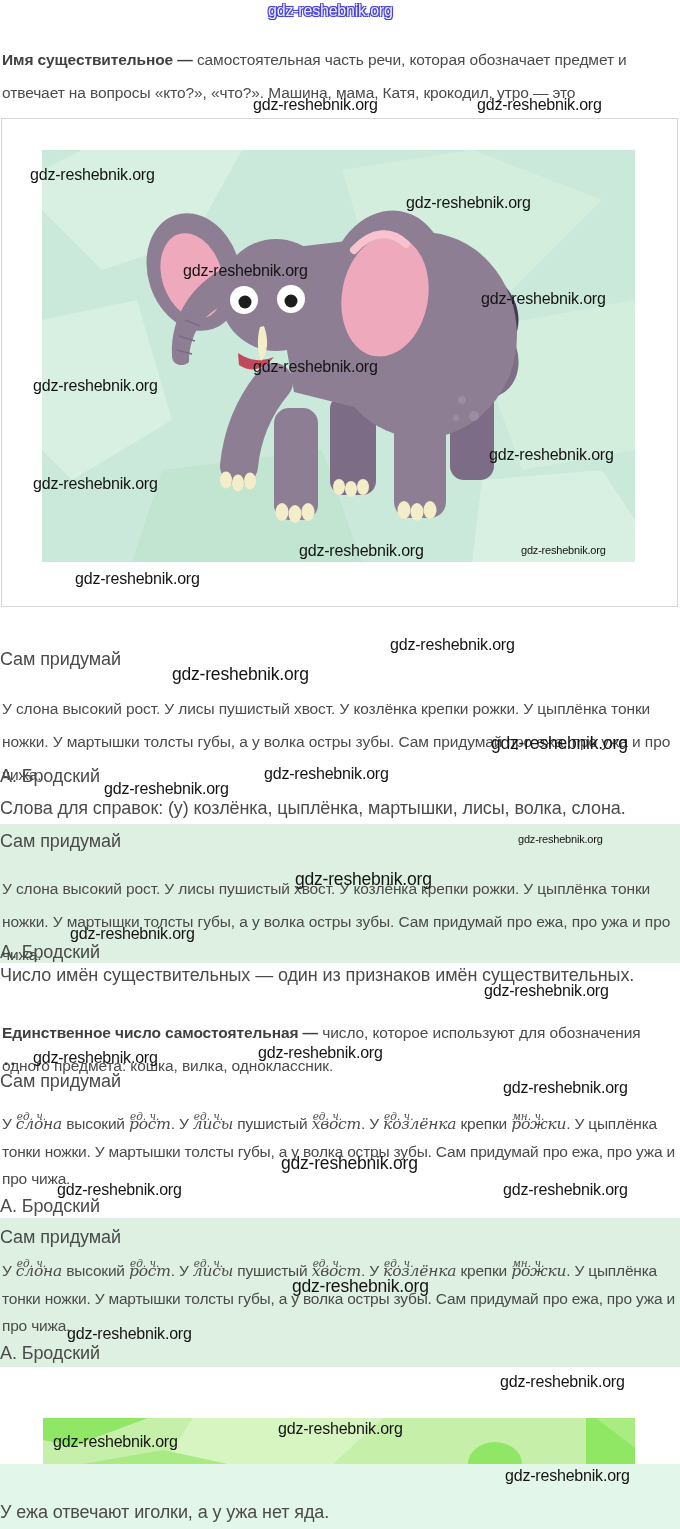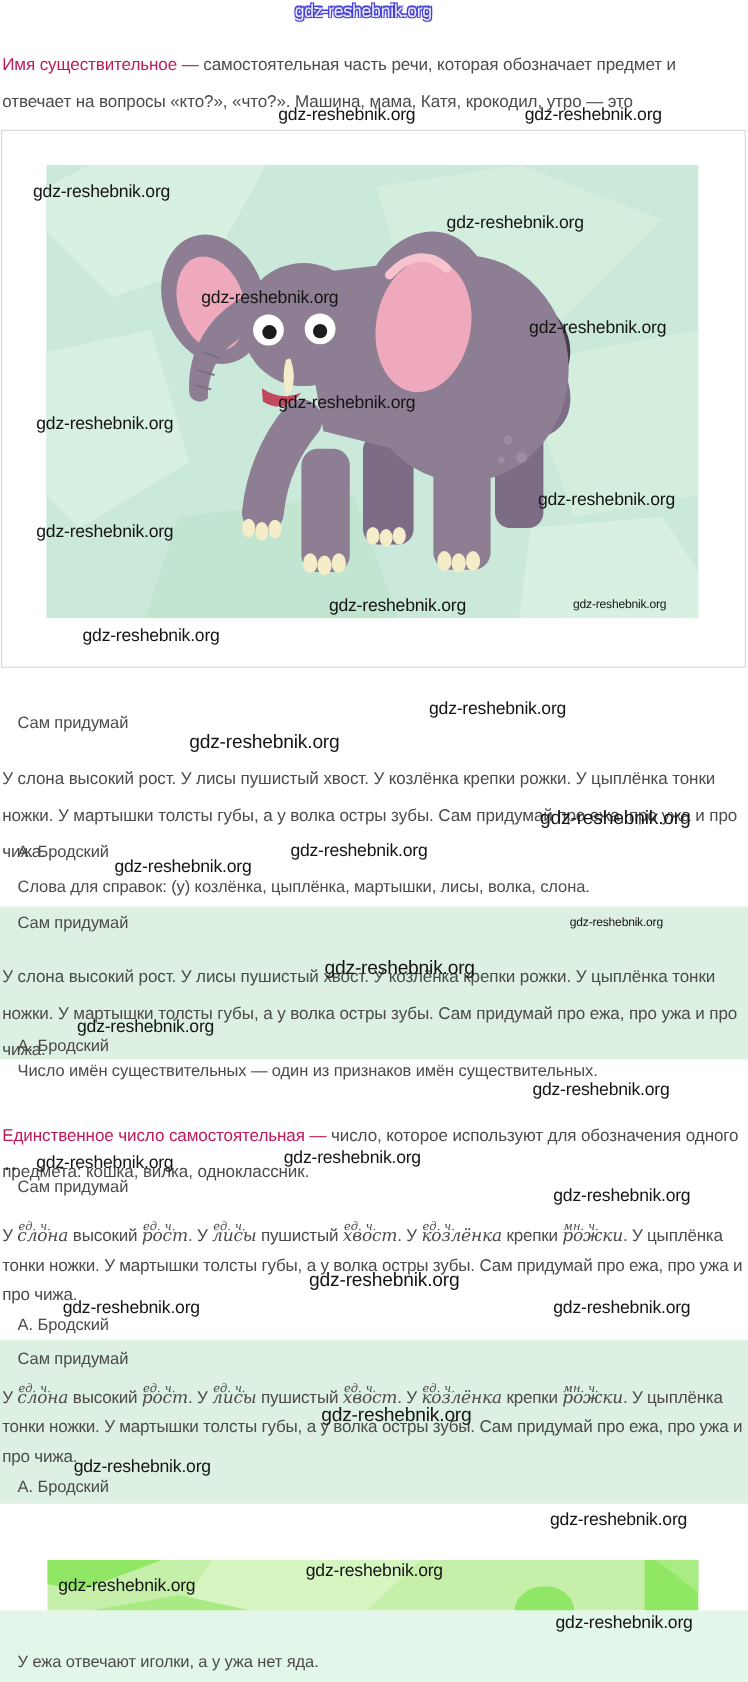--- a/index.html
+++ b/index.html
@@ -10,23 +10,23 @@
   .wm{
     position:absolute;font-weight:400;font-size:16px;color:#141414;
     letter-spacing:-0.2px;white-space:nowrap;z-index:5;
   }
   .wm-lg{font-size:17.5px}
   .wm-sm{font-size:11px}
   .wm-blue{
     font-size:16px;color:#eceafb;
     text-shadow:-1px -1px 0 #4641d6,1px -1px 0 #4641d6,-1px 1px 0 #4641d6,1px 1px 0 #4641d6,0 0 3px #8a87e0;
   }
-  .line{position:absolute;left:16px;font-size:15px;white-space:nowrap;letter-spacing:-0.1px}
+  .line{position:absolute;left:0;font-size:18px;white-space:nowrap;letter-spacing:-0.1px}
   .para{position:absolute;left:2px;width:674px;font-size:15.5px;line-height:33px;letter-spacing:-0.1px}
-  b{color:#be185d;font-weight:400}
+  b{color:#404040;font-weight:700}
   .card{
     position:absolute;left:1px;top:118px;width:677px;height:489px;
     border:1px solid #d6d6d6;background:#fff;box-sizing:border-box;z-index:1;
   }
   .scene{position:absolute;left:42px;top:150px;width:593px;height:412px;z-index:2}
   .green{position:absolute;left:0;width:680px;background:#def0e1;z-index:0}
   .ann{
     position:absolute;left:2px;width:678px;font-size:15.5px;line-height:27px;
     letter-spacing:-0.2px;padding-top:14px;z-index:3;
   }

